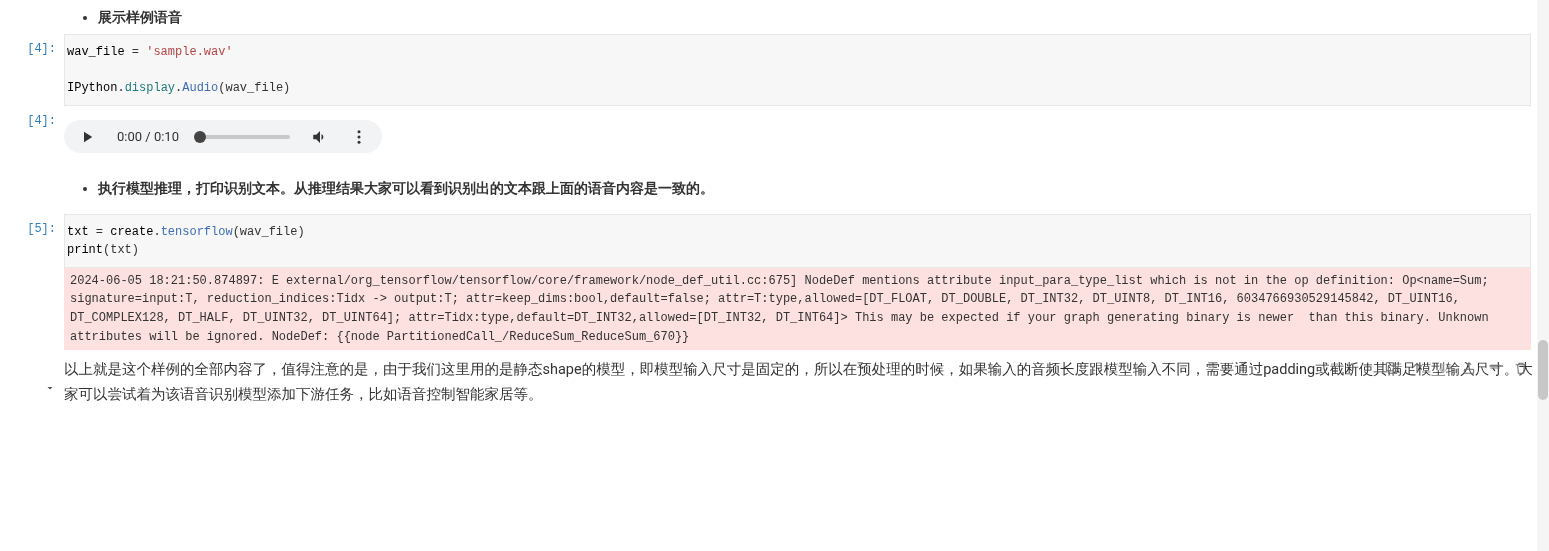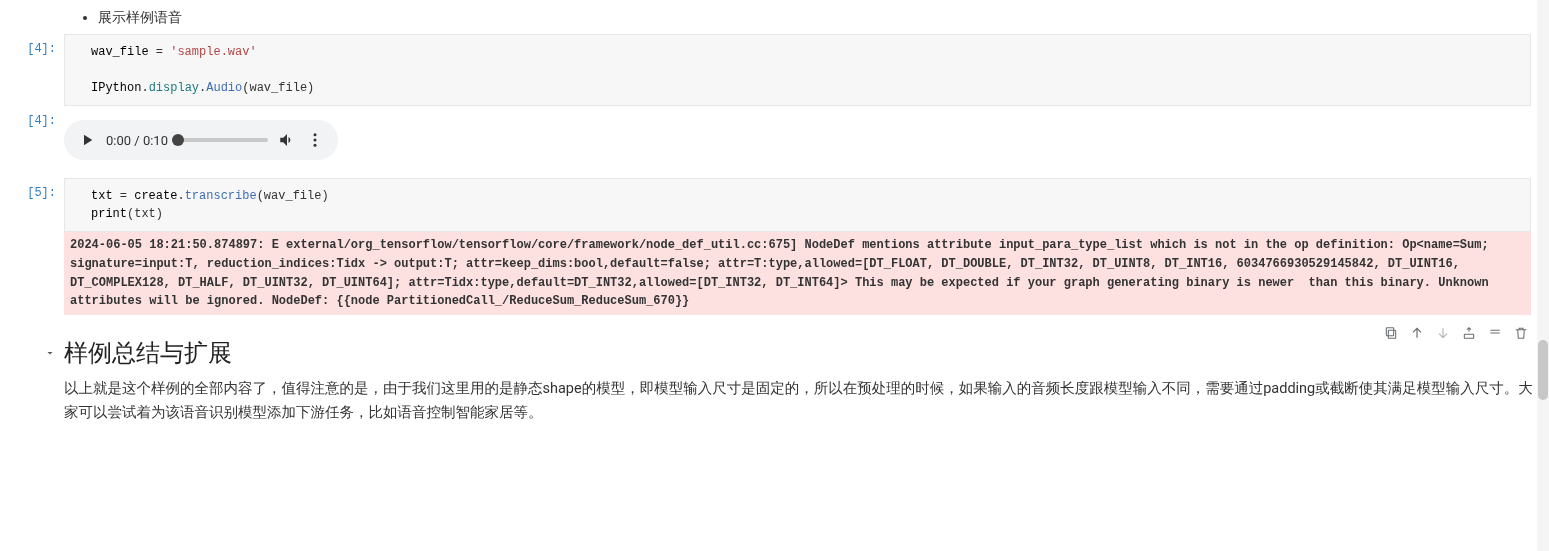--- a/index.html
+++ b/index.html
@@ -23,48 +23,48 @@
     user-select: none;
   }
   .content-col { flex: 1 1 auto; min-width: 0; }
 
   .bullet-list {
     padding: 6px 0 6px 34px;
     list-style: disc;
     font-size: 14px;
     color: #333;
   }
-  .bullet-item { margin-left: 0; line-height: 1.6; }
+  .bullet-item { margin-left: 0; line-height: 1.6; font-weight: bold; }
 
   .code-cell-input {
     background: #f7f7f7;
     border: 1px solid #e7e7e7;
-    padding: 8px 26px;
+    padding: 8px 2px;
     font-family: "SFMono-Regular", Consolas, "Liberation Mono", Menlo, monospace;
     font-size: 12px;
     white-space: pre;
     line-height: 1.5;
     color: #333;
     margin-right: 18px;
   }
   .tok-var { color: #000; }
   .tok-str { color: #b64545; }
   .tok-mod { color: #1e7a7a; }
   .tok-fn { color: #3e6db5; }
   .tok-kw { color: #000000; font-weight: 500; }
 
   .audio-player {
     margin: 14px 0 18px 0;
     display: inline-flex;
     align-items: center;
     background: #f1f3f4;
     border-radius: 24px;
-    height: 40px;
+    height: 33px;
     padding: 0 14px;
-    gap: 10px;
+    gap: 21px;
     color: #444;
   }
   .audio-btn { display:flex; align-items:center; justify-content:center; cursor:pointer; }
   .audio-time { font-size: 13px; font-variant-numeric: tabular-nums; color:#333; }
   .audio-progress {
     width: 90px;
     height: 4px;
     background: #c8c8c8;
     border-radius: 2px;
     position: relative;
@@ -85,21 +85,20 @@
   }
   .stderr {
     font-family: "SFMono-Regular", Consolas, "Liberation Mono", Menlo, monospace;
     font-size: 12px;
     white-space: pre-wrap;
     line-height: 1.55;
     padding: 4px 6px;
     background: #fde1e1;
     color: #333;
     margin-right: 18px;
-    font-weight: bold;
   }
 
   .md-section { position: relative; }
   .collapse-caret {
     position: absolute;
     left: 46px;
     top: 24px;
     color: #555;
     cursor: pointer;
   }
@@ -189,25 +188,33 @@
           <svg viewBox="0 0 24 24" width="18" height="18" fill="#333">
               <circle cx="12" cy="5" r="2"></circle>
               <circle cx="12" cy="12" r="2"></circle>
               <circle cx="12" cy="19" r="2"></circle>
             </svg>
         </span>
       </div>
     </div>
   </div>
 
+  <div class="cell-row">
+    <div class="prompt-col"></div>
+    <div class="content-col">
+      <ul class="bullet-list" style="padding-bottom:14px;">
+        <li class="bullet-item">执行模型推理，打印识别文本。从推理结果大家可以看到识别出的文本跟上面的语音内容是一致的。</li>
+      </ul>
+    </div>
+  </div>
 
   <div class="cell-row">
     <div class="prompt-col">[5]:</div>
     <div class="content-col">
-      <div class="code-cell-input"><span class="tok-var">txt</span><span> = </span><span class="tok-var">create</span><span>.</span><span class="tok-fn">transcribe</span><span>(wav_file)</span>
+      <div class="code-cell-input"><span class="tok-var">txt</span><span> = </span><span class="tok-var">create</span><span>.</span><span class="tok-fn">tensorflow</span><span>(wav_file)</span>
 <span class="tok-kw">print</span><span>(txt)</span></div>
     </div>
   </div>
 
   <div class="cell-row">
     <div class="prompt-col"></div>
     <div class="content-col">
       <div class="stderr">2024-06-05 18:21:50.874897: E external/org_tensorflow/tensorflow/core/framework/node_def_util.cc:675] NodeDef mentions attribute input_para_type_list which is not in the op definition: Op&lt;name=Sum; signature=input:T, reduction_indices:Tidx -&gt; output:T; attr=keep_dims:bool,default=false; attr=T:type,allowed=[DT_FLOAT, DT_DOUBLE, DT_INT32, DT_UINT8, DT_INT16, 6034766930529145842, DT_UINT16, DT_COMPLEX128, DT_HALF, DT_UINT32, DT_UINT64]; attr=Tidx:type,default=DT_INT32,allowed=[DT_INT32, DT_INT64]&gt; This may be expected if your graph generating binary is newer  than this binary. Unknown attributes will be ignored. NodeDef: {{node PartitionedCall_/ReduceSum_ReduceSum_670}}</div>
     </div>
   </div>
@@ -249,21 +256,20 @@
               <path d="M5 8h14M5 12h14"></path>
             </svg>
         </span>
         <span class="tb-btn">
           <svg viewBox="0 0 24 24" fill="none" stroke="#6b6f73" stroke-width="1.6">
               <path d="M4 7h16M9 7V5h6v2M7 7l1 13h8l1-13"></path>
             </svg>
         </span>
       </div>
 
-      <h2 class="section-heading">样例总结与扩展</h2>
       <p class="section-body">以上就是这个样例的全部内容了，值得注意的是，由于我们这里用的是静态shape的模型，即模型输入尺寸是固定的，所以在预处理的时候，如果输入的音频长度跟模型输入不同，需要通过padding或截断使其满足模型输入尺寸。大家可以尝试着为该语音识别模型添加下游任务，比如语音控制智能家居等。</p>
     </div>
   </div>
 
 </div>
 
 <div class="scrollbar">
   <div class="scrollbar-thumb"></div>
 </div>
 

